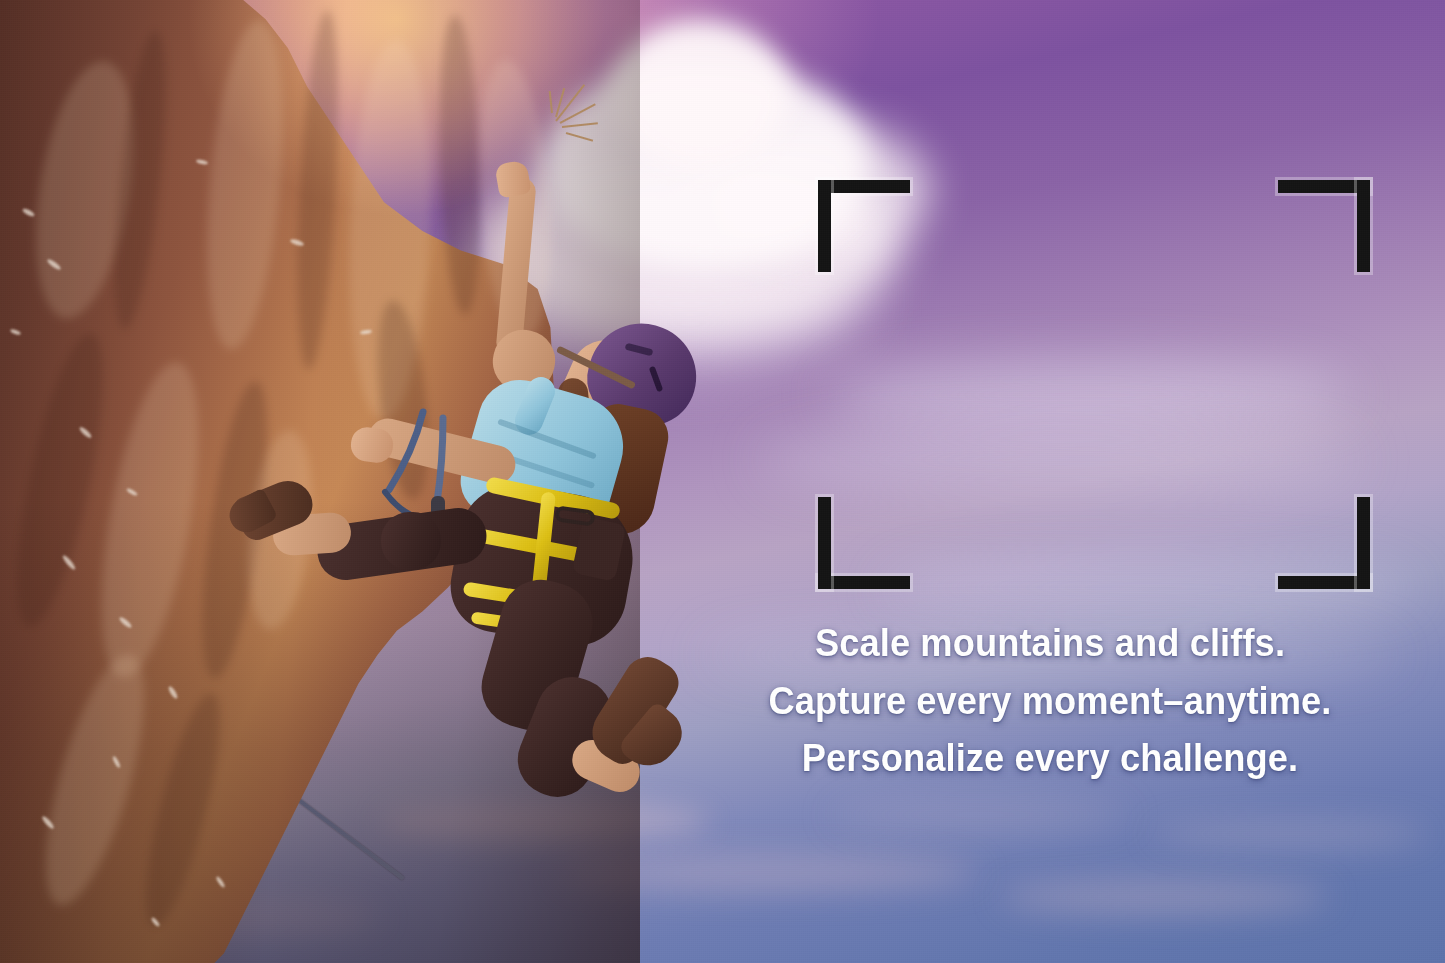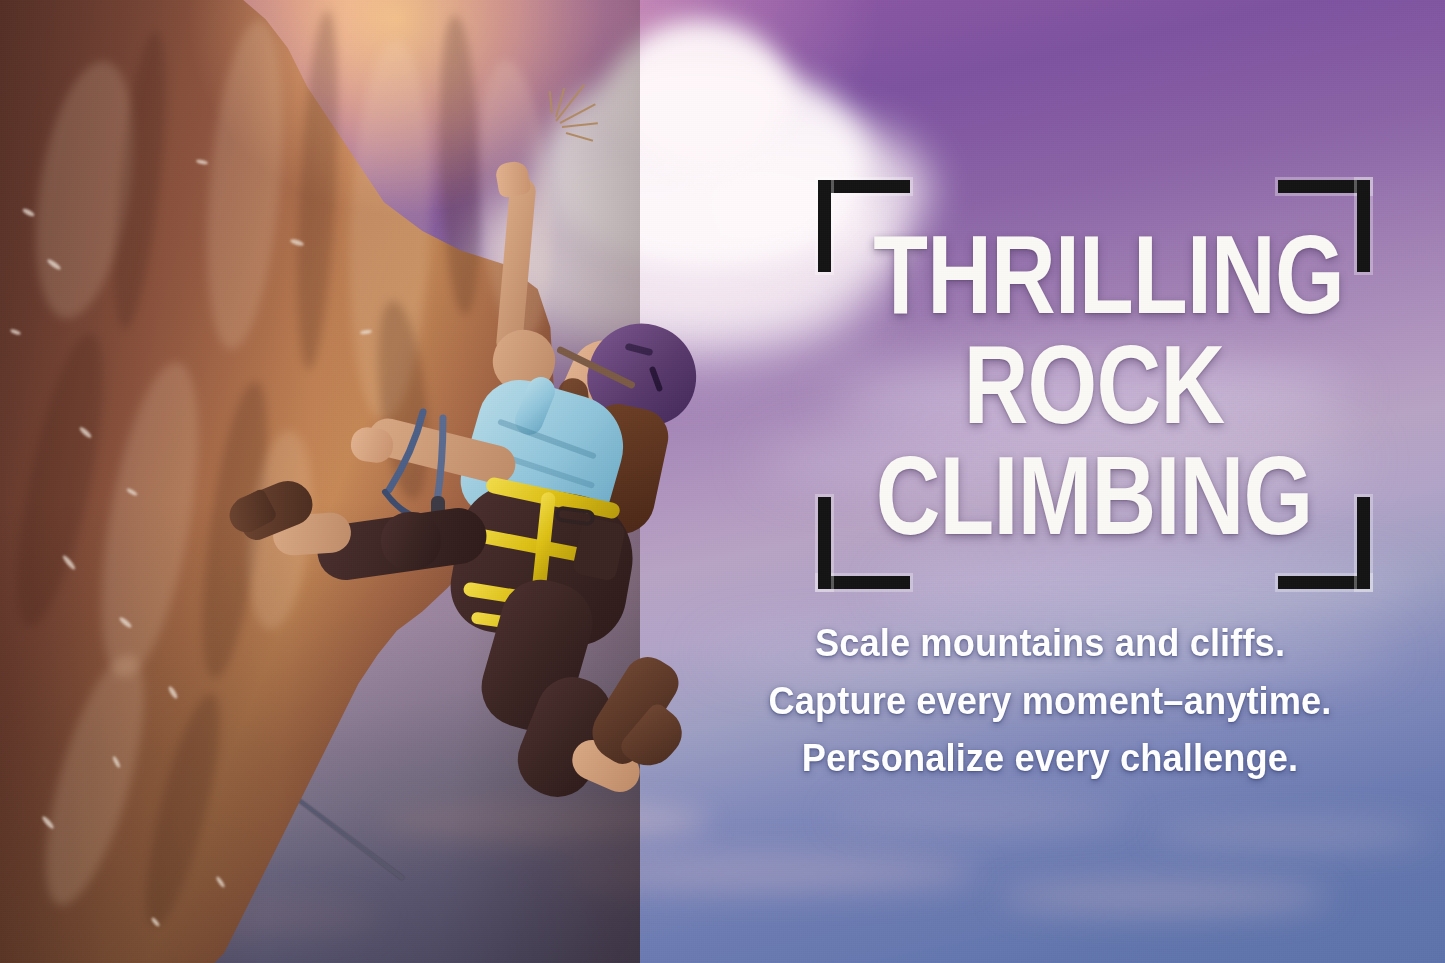--- a/index.html
+++ b/index.html
@@ -309,27 +309,20 @@
   </div>
   <div class="bracket" style="left:818px;top:497px;width:92px;height:92px;">
     <i style="left:0;bottom:0;width:92px;height:13px;"></i>
     <i style="left:0;bottom:0;width:13px;height:92px;"></i>
   </div>
   <div class="bracket" style="left:1278px;top:497px;width:92px;height:92px;">
     <i style="right:0;bottom:0;width:92px;height:13px;"></i>
     <i style="right:0;bottom:0;width:13px;height:92px;"></i>
   </div>
 
-  <div class="text-block">
-    <div class="headline">
-      <span class="ln">THRILLING</span>
-      <span class="ln">ROCK</span>
-      <span class="ln">CLIMBING</span>
-    </div>
-  </div>
 
   <div class="subs">
     <span class="sl">Scale mountains and cliffs.</span>
     <span class="sl">Capture every moment–anytime.</span>
     <span class="sl">Personalize every challenge.</span>
   </div>
 
   <div class="grain"></div>
 </div>
 

